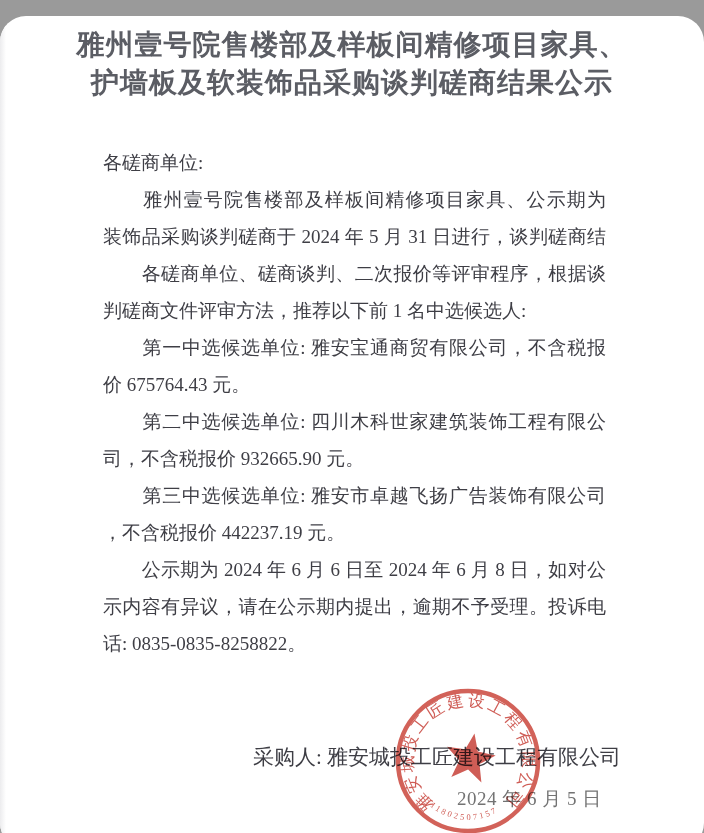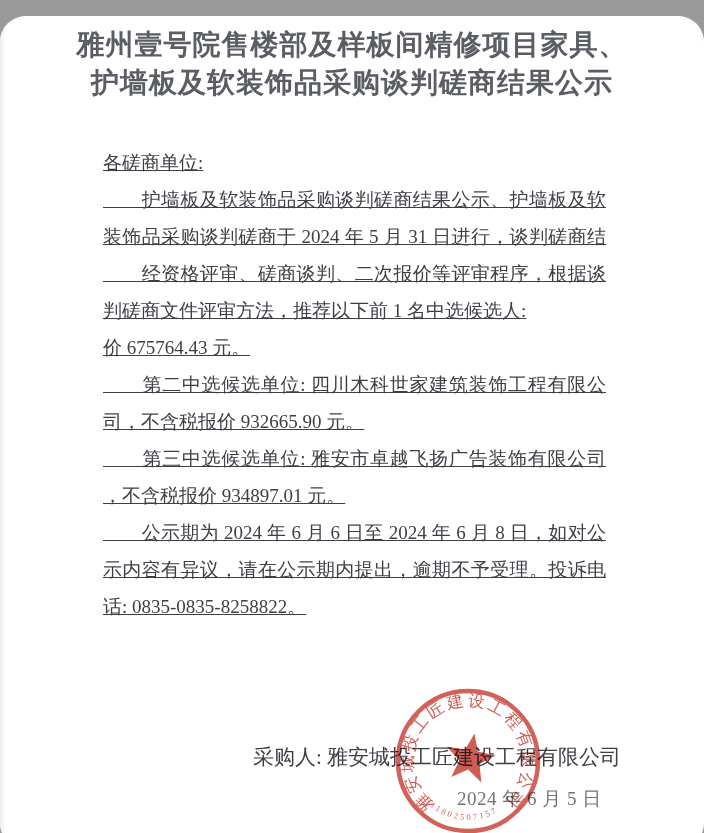--- a/index.html
+++ b/index.html
@@ -29,21 +29,20 @@
   }
   .body-text{
     position:absolute;left:103px;top:128px;width:503px;
     font-size:19px;
     color:#3e3e45;
   }
   .line{
     height:37px;
     line-height:37px;
     white-space:nowrap;
-    text-decoration:underline;
   }
   .line.j{
     white-space:normal;
     text-align:justify;
     text-align-last:justify;
   }
   .sig-purchaser{
     position:absolute;left:253px;top:723px;
     font-size:21px;line-height:37px;color:#3e3e45;white-space:nowrap;
   }
@@ -68,29 +67,30 @@
 <div class="page">
   <div class="edge-shade"></div>
 
   <div class="doc-title">
     <div>雅州壹号院售楼部及样板间精修项目家具、</div>
     <div>护墙板及软装饰品采购谈判磋商结果公示</div>
   </div>
 
   <div class="body-text">
     <div class="line">各磋商单位:</div>
-    <div class="line j">　　护墙板及软装饰品采购谈判磋商结果公示、护墙板及软</div>
+    <div class="line j">　　雅州壹号院售楼部及样板间精修项目家具、公示期为</div>
     <div class="line j">装饰品采购谈判磋商于 2024 年 5 月 31 日进行，谈判磋商结</div>
-    <div class="line j">　　经资格评审、磋商谈判、二次报价等评审程序，根据谈</div>
+    <div class="line j">　　各磋商单位、磋商谈判、二次报价等评审程序，根据谈</div>
     <div class="line">判磋商文件评审方法，推荐以下前 1 名中选候选人:</div>
+    <div class="line j">　　第一中选候选单位: 雅安宝通商贸有限公司，不含税报</div>
     <div class="line">价 675764.43 元。</div>
     <div class="line j">　　第二中选候选单位: 四川木科世家建筑装饰工程有限公</div>
     <div class="line">司，不含税报价 932665.90 元。</div>
     <div class="line j">　　第三中选候选单位: 雅安市卓越飞扬广告装饰有限公司</div>
-    <div class="line">，不含税报价 934897.01 元。</div>
+    <div class="line">，不含税报价 442237.19 元。</div>
     <div class="line j">　　公示期为 2024 年 6 月 6 日至 2024 年 6 月 8 日，如对公</div>
     <div class="line j">示内容有异议，请在公示期内提出，逾期不予受理。投诉电</div>
     <div class="line">话: 0835-0835-8258822。</div>
   </div>
 
   <div class="sig-purchaser">采购人: 雅安城投工匠建设工程有限公司</div>
   <div class="sig-date">2024 年 6 月 5 日</div>
 
   <div class="seal">
     <svg width="170" height="170" viewBox="-85 -85 170 170">

